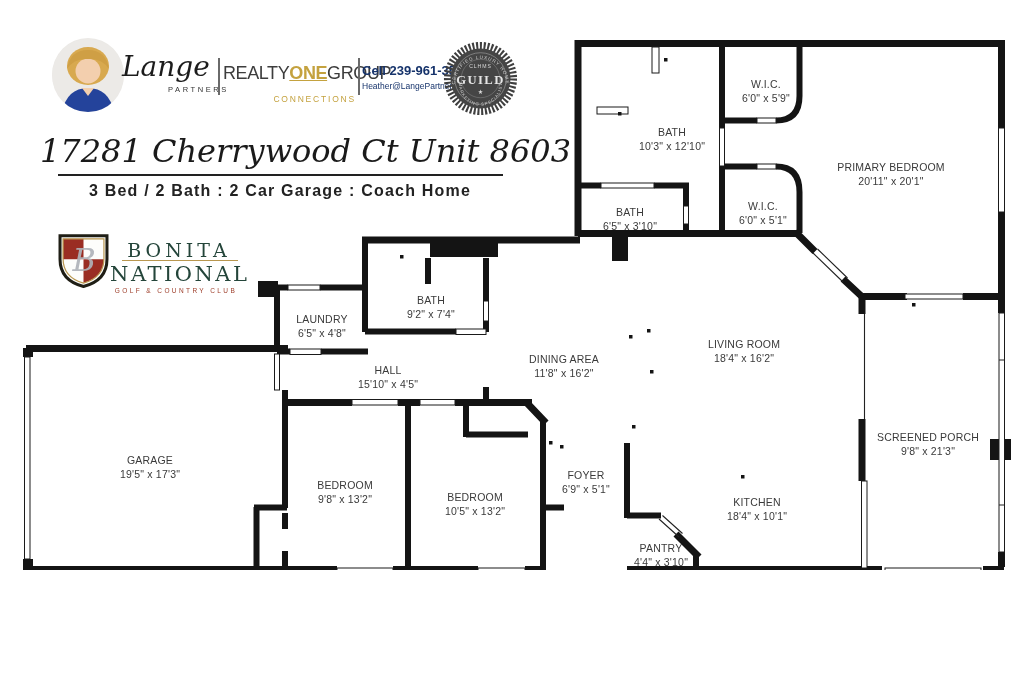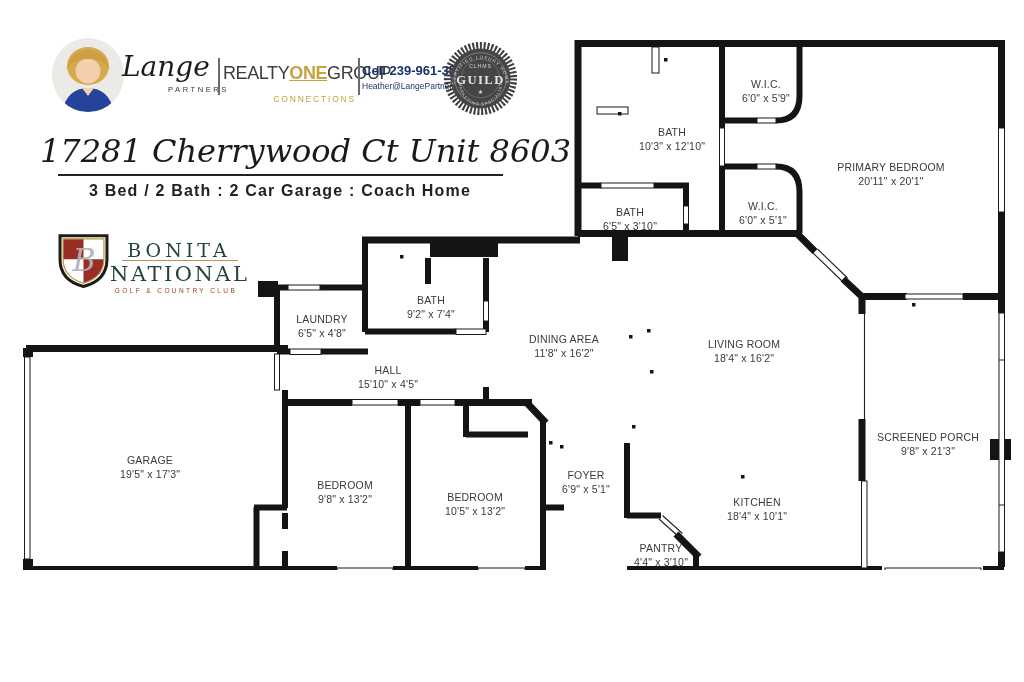--- a/index.html
+++ b/index.html
@@ -204,21 +204,21 @@
         <div>6'0" x 5'1"</div>
       </div>
     <div class="room" style="left:322px;top:326px">
         <div>LAUNDRY</div>
         <div>6'5" x 4'8"</div>
       </div>
     <div class="room" style="left:431px;top:307px">
         <div>BATH</div>
         <div>9'2" x 7'4"</div>
       </div>
-    <div class="room" style="left:564px;top:346px">
+    <div class="room" style="left:564px;top:366px">
         <div>DINING AREA</div>
         <div>11'8" x 16'2"</div>
       </div>
     <div class="room" style="left:744px;top:351px">
         <div>LIVING ROOM</div>
         <div>18'4" x 16'2"</div>
       </div>
     <div class="room" style="left:388px;top:377px">
         <div>HALL</div>
         <div>15'10" x 4'5"</div>

